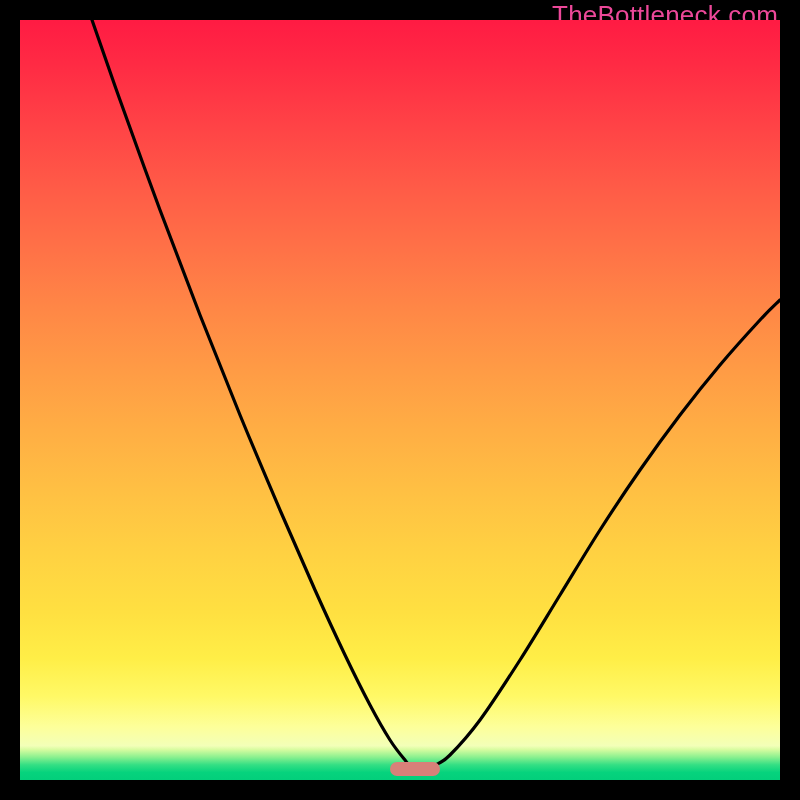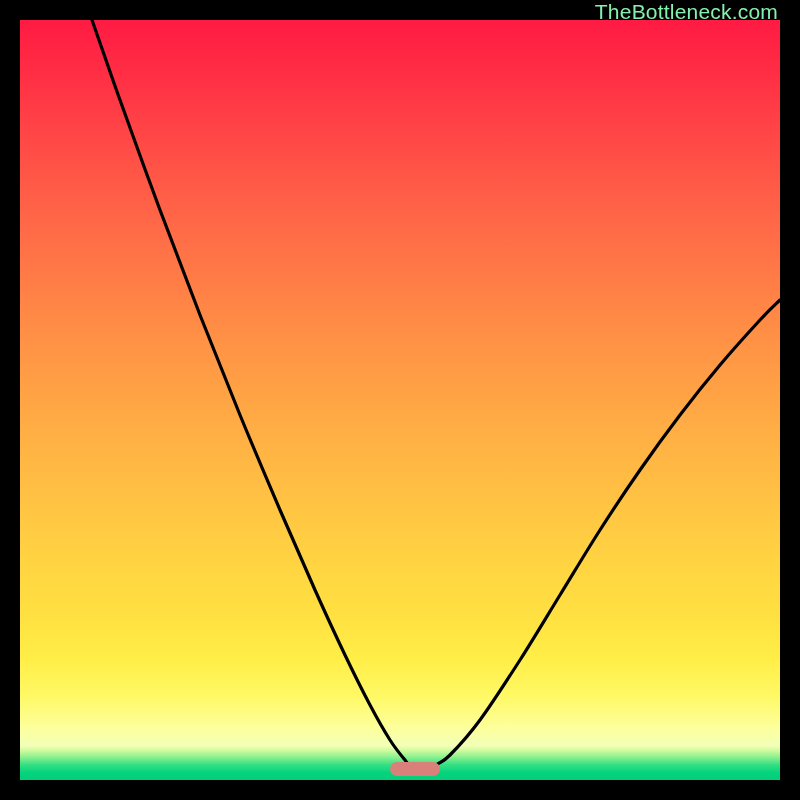--- a/index.html
+++ b/index.html
@@ -16,22 +16,22 @@
     left: 20px;
     top: 20px;
     width: 760px;
     height: 760px;
     background: #000;
   }
   .watermark {
     position: absolute;
     right: 22px;
     top: 0px;
-    color: #86efac;
-    font-size: 21px;
+    color: #ec4899;
+    font-size: 26px;
     font-weight: 500;
     letter-spacing: 0.2px;
   }
   .plot-area {
     position: absolute;
     left: 20px;
     top: 20px;
     width: 760px;
     height: 760px;
   }

